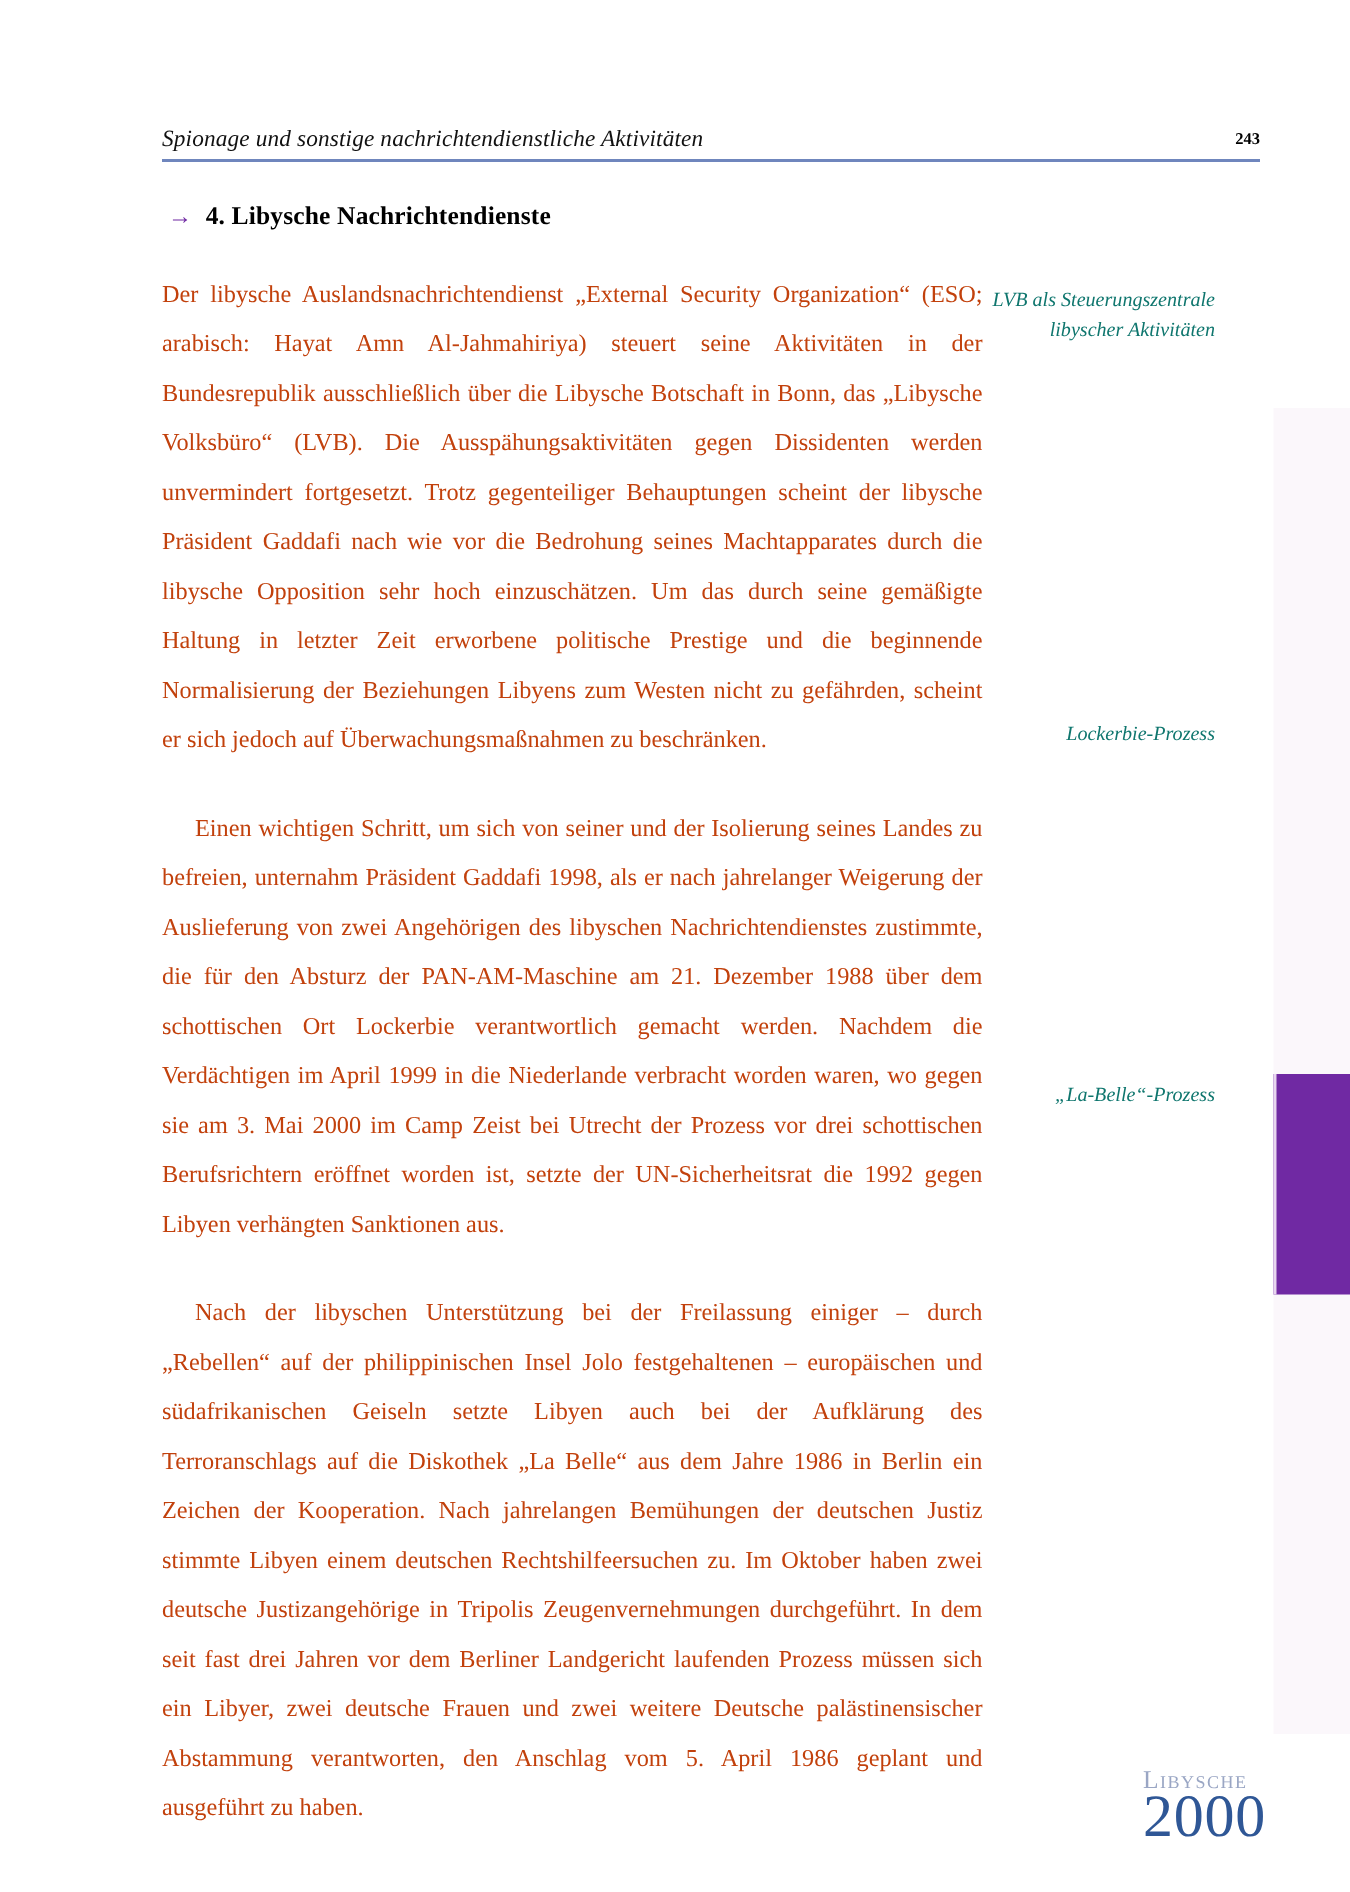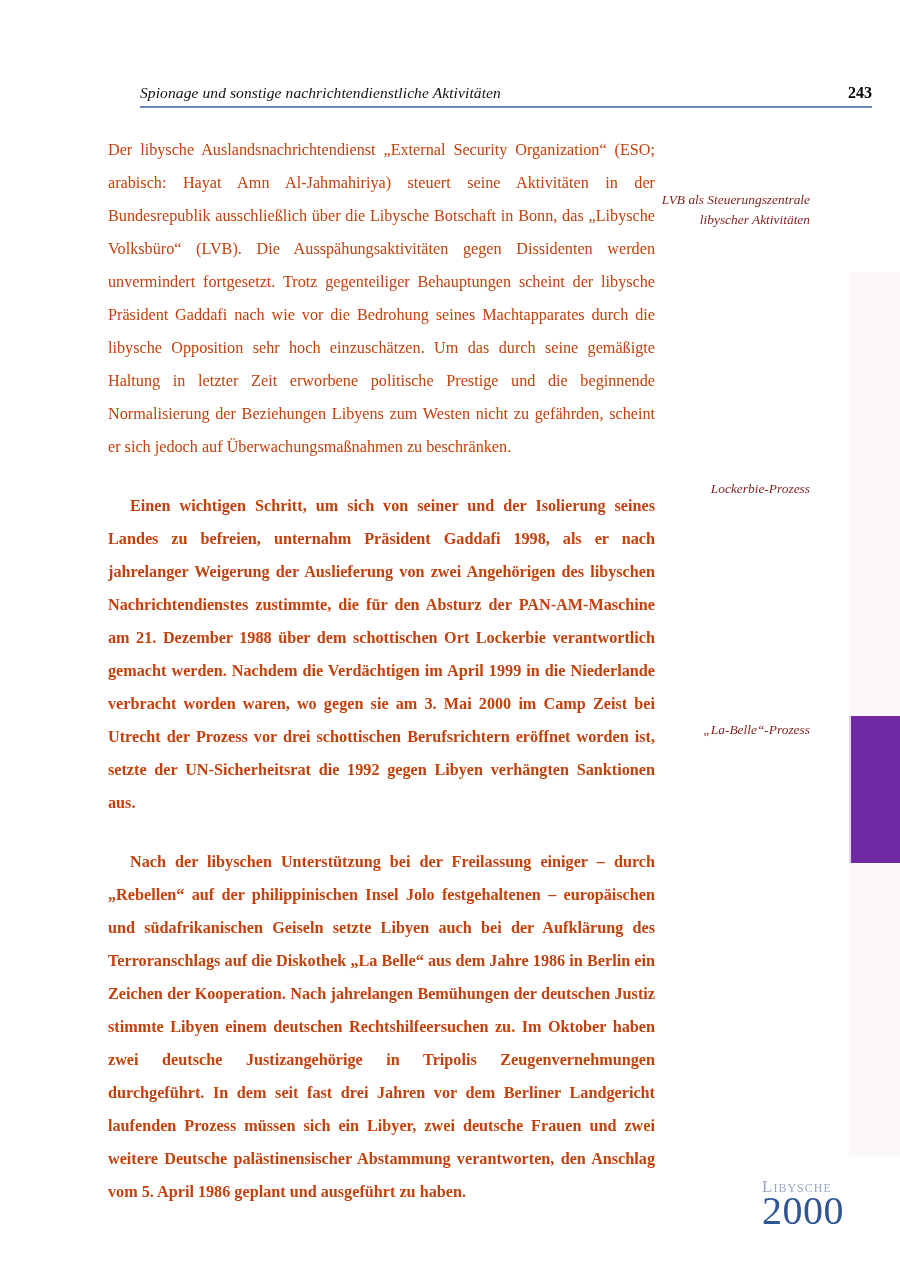--- a/index.html
+++ b/index.html
@@ -39,32 +39,31 @@
   .page-header {
     position: absolute;
     left: 108px;
     top: 84px;
     width: 732px;
     display: flex;
     align-items: center;
     justify-content: space-between;
     border-bottom: 2px solid #6f86bd;
     padding-bottom: 4px;
-    margin-left: 32px;
   }
   .header-title {
     font-style: italic;
     font-size: 15.5px;
     letter-spacing: 0.1px;
     color: #111111;
     white-space: nowrap;
   }
   .header-pageno {
     font-weight: bold;
-    font-size: 16px;
+    font-size: 11px;
     color: #000000;
   }
 
   
   .content {
     position: absolute;
     left: 108px;
     top: 134px;
     width: 732px;
   }
@@ -90,33 +89,33 @@
 
   p.para {
     margin: 0 0 26px 0;
     font-size: 16.2px;
     line-height: 33px;
     text-align: justify;
     text-justify: inter-word;
     hyphens: none;
     color: #c2410c;
   }
-  p.para.indent { text-indent: 22px; font-weight: bold; }
+  p.para.indent { text-indent: 22px; }
   p.para.tight  { margin-bottom: 0; }
 
   
   .margin-note {
     position: absolute;
     width: 152px;
     left: 658px;
     text-align: right;
     font-style: italic;
     font-size: 13.4px;
     line-height: 20px;
-    color: #7f1d1d;
+    color: #0f766e;
   }
 
   
   .footer-logo {
     position: absolute;
     left: 762px;
     top: 1178px;
     width: 110px;
     text-align: left;
   }
@@ -142,20 +141,23 @@
 <div class="edge-band"></div>
 <div class="edge-tab"></div>
 
 <div class="page-header">
   <span class="header-title">Spionage und sonstige nachrichtendienstliche Aktivitäten</span>
   <span class="header-pageno">243</span>
 </div>
 
 <div class="content">
 
+  <h2 class="section-heading">
+    <span class="arrow">→</span><span>4. Libysche Nachrichtendienste</span>
+  </h2>
 
   <div class="body-col">
     <p class="para">Der libysche Auslandsnachrichtendienst „External Security Organization“ (ESO; arabisch: Hayat Amn Al-Jahmahiriya) steuert seine Aktivitäten in der Bundesrepublik ausschließlich über die Libysche Botschaft in Bonn, das „Libysche Volksbüro“ (LVB). Die Ausspähungsaktivitäten gegen Dissidenten werden unvermindert fortgesetzt. Trotz gegenteiliger Behauptungen scheint der libysche Präsident Gaddafi nach wie vor die Bedrohung seines Machtapparates durch die libysche Opposition sehr hoch einzuschätzen. Um das durch seine gemäßigte Haltung in letzter Zeit erworbene politische Prestige und die beginnende Normalisierung der Beziehungen Libyens zum Westen nicht zu gefährden, scheint er sich jedoch auf Überwachungsmaßnahmen zu beschränken.</p>
     <p class="para indent">Einen wichtigen Schritt, um sich von seiner und der Isolierung seines Landes zu befreien, unternahm Präsident Gaddafi 1998, als er nach jahrelanger Weigerung der Auslieferung von zwei Angehörigen des libyschen Nachrichtendienstes zustimmte, die für den Absturz der PAN-AM-Maschine am 21. Dezember 1988 über dem schottischen Ort Lockerbie verantwortlich gemacht werden. Nachdem die Verdächtigen im April 1999 in die Niederlande verbracht worden waren, wo gegen sie am 3. Mai 2000 im Camp Zeist bei Utrecht der Prozess vor drei schottischen Berufsrichtern eröffnet worden ist, setzte der UN-Sicherheitsrat die 1992 gegen Libyen verhängten Sanktionen aus.</p>
     <p class="para indent tight">Nach der libyschen Unterstützung bei der Freilassung einiger – durch „Rebellen“ auf der philippinischen Insel Jolo festgehaltenen – europäischen und südafrikanischen Geiseln setzte Libyen auch bei der Aufklärung des Terroranschlags auf die Diskothek „La Belle“ aus dem Jahre 1986 in Berlin ein Zeichen der Kooperation. Nach jahrelangen Bemühungen der deutschen Justiz stimmte Libyen einem deutschen Rechtshilfeersuchen zu. Im Oktober haben zwei deutsche Justizangehörige in Tripolis Zeugenvernehmungen durchgeführt. In dem seit fast drei Jahren vor dem Berliner Landgericht laufenden Prozess müssen sich ein Libyer, zwei deutsche Frauen und zwei weitere Deutsche palästinensischer Abstammung verantworten, den Anschlag vom 5. April 1986 geplant und ausgeführt zu haben.</p>
   </div>
 
 </div>
 
 <div class="margin-note" style="top:190px">LVB als Steuerungszentrale libyscher Aktivitäten</div>

